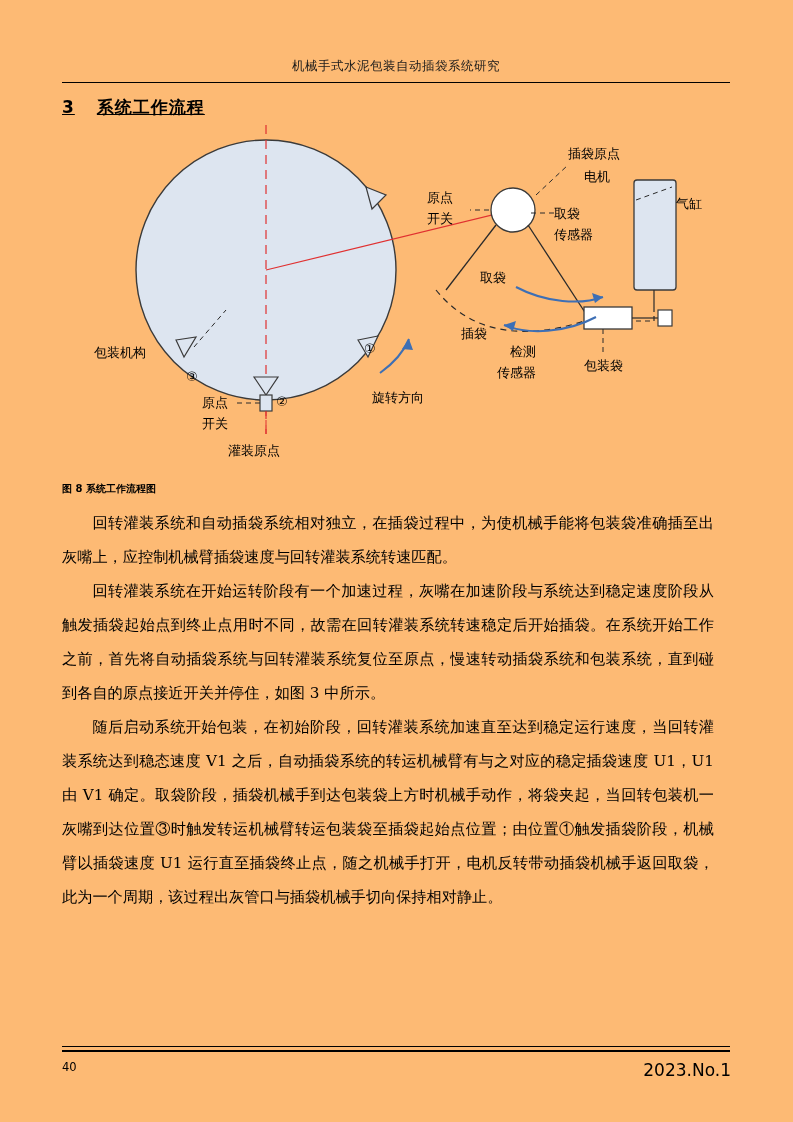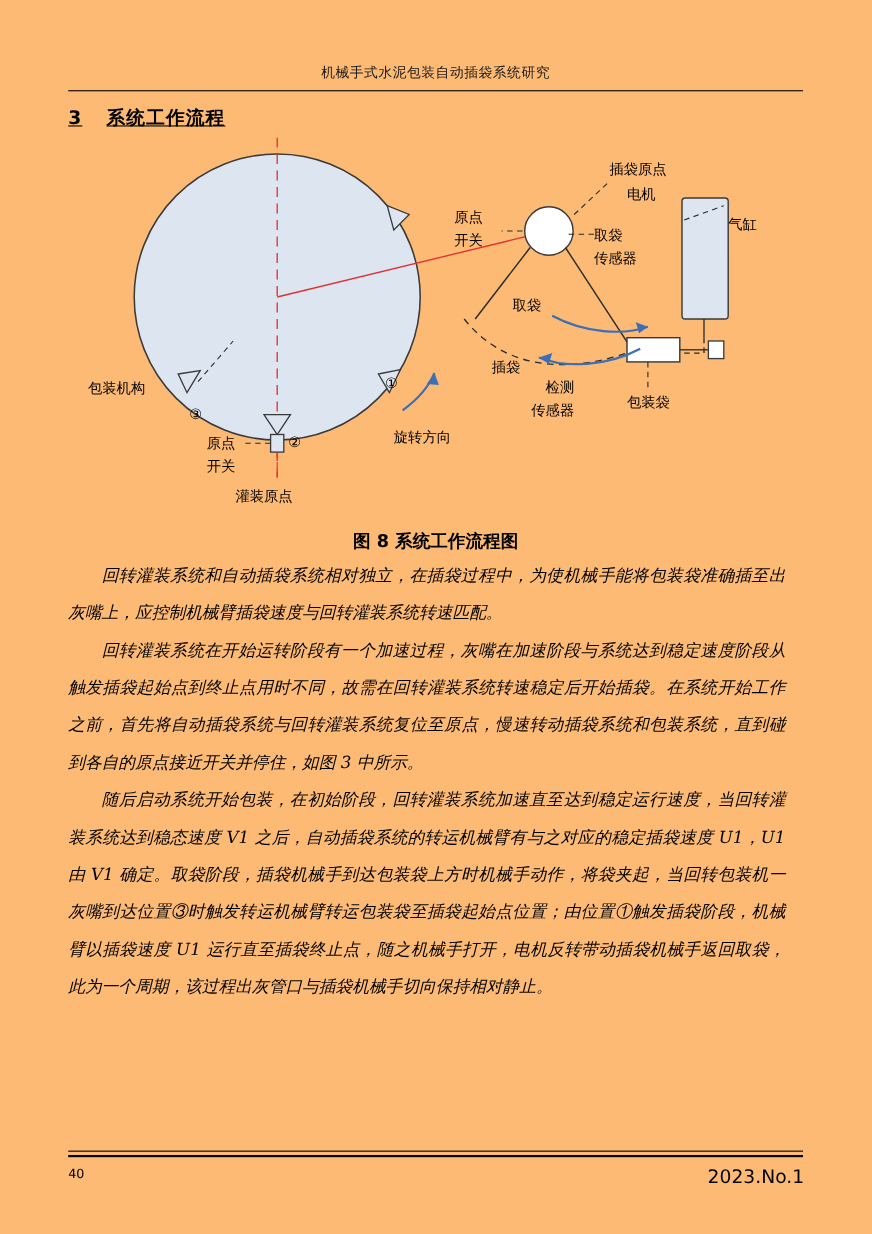--- a/index.html
+++ b/index.html
@@ -45,52 +45,51 @@
     font-weight: bold;
     letter-spacing: 1px;
     text-decoration: underline;
   }
   .section-title .num {
     margin-right: 22px;
   }
   
   .figure {
     position: absolute;
-    left: 62px;
+    left: 76px;
     top: 125px;
     width: 668px;
     height: 350px;
     text-align: right;
   }
   .figure svg { display: block; }
   .fig-caption {
     position: absolute;
     left: 62px;
     top: 482px;
     width: 668px;
-    text-align: center;
-    font-size: 16px;
+    text-align: left;
+    font-size: 10px;
     font-weight: bold;
   }
   
   .body-text {
     position: absolute;
     left: 62px;
     top: 506px;
     width: 668px;
     font-size: 15.2px;
     line-height: 34px;
     text-align: justify;
     color: #000;
     font-family: "DejaVu Serif", "Liberation Serif", serif;
   }
   .body-text p {
     margin: 0 16px 0 0;
     text-indent: 2em;
-    font-style: italic;
   }
   
   .footer-rule {
     position: absolute;
     left: 62px;
     top: 1046px;
     width: 668px;
     height: 0;
     border-top: 1px solid #000;
   }

